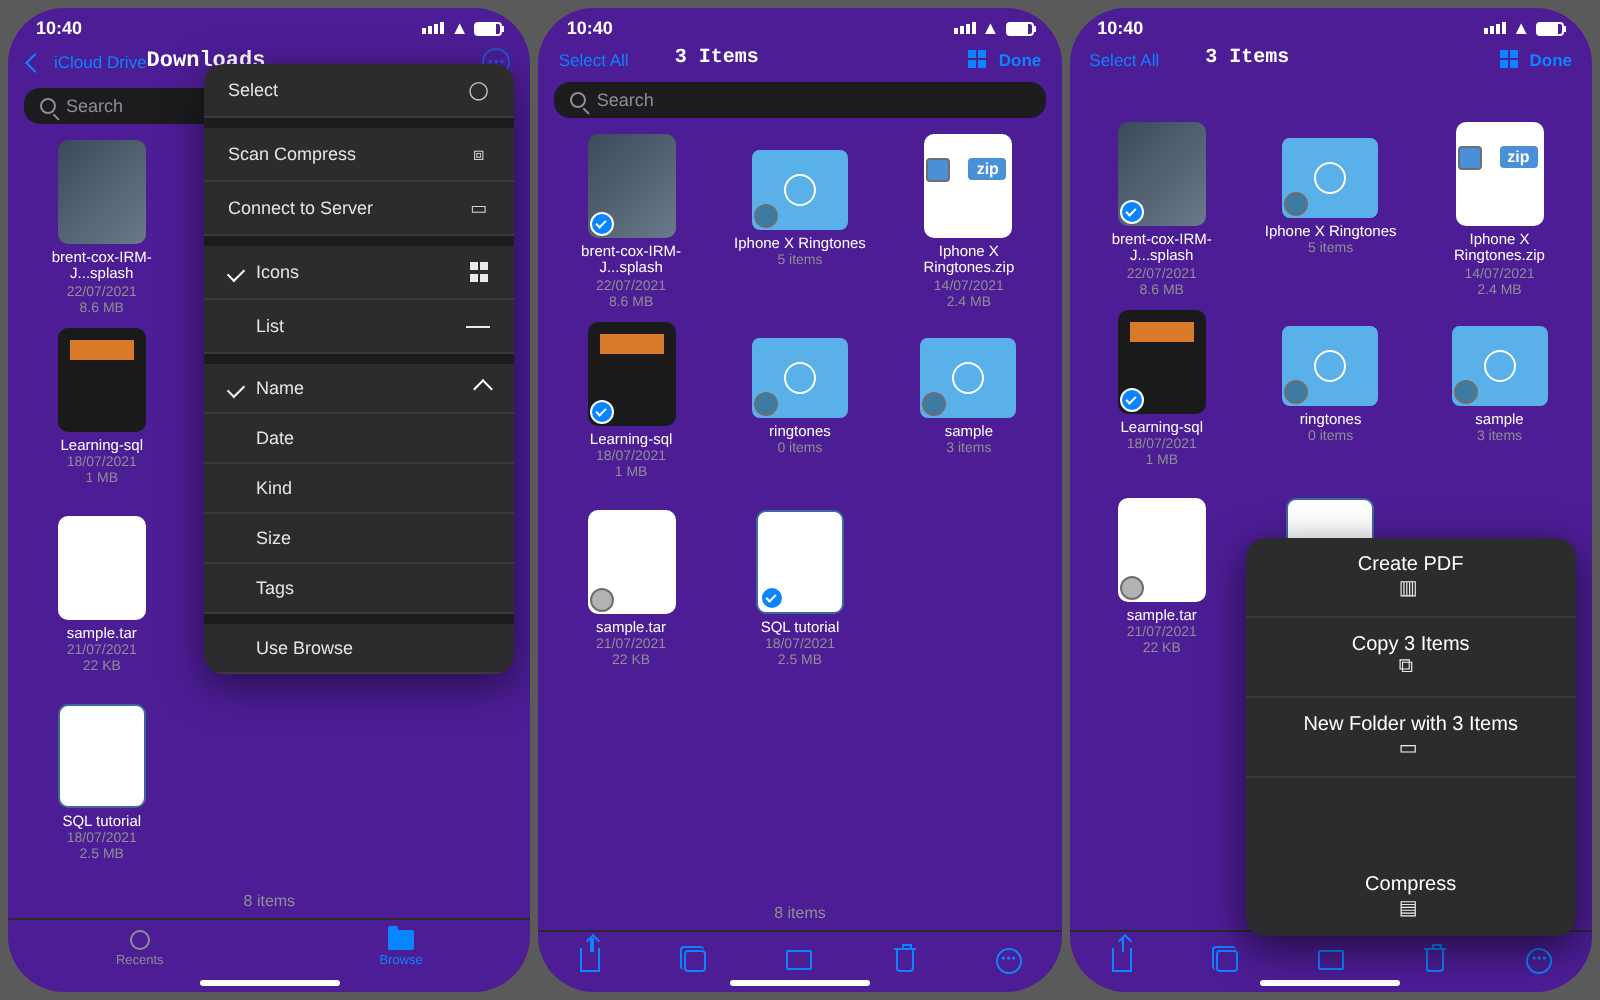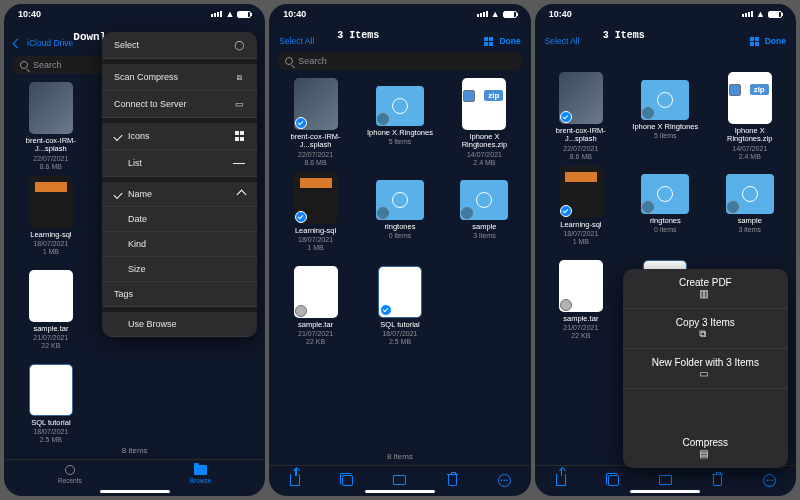--- a/index.html
+++ b/index.html
@@ -1,27 +1,27 @@
 <!DOCTYPE html>
 <html><head>
 <meta charset="utf-8">
 <style>
   * { margin: 0; padding: 0; box-sizing: border-box; }
   body { background: #5a5a5a; font-family: -apple-system, "SF Pro Text", "Helvetica Neue", Arial, sans-serif; width: 800px; height: 500px; display: flex; gap: 4px; padding: 4px; }
-  .screen { flex: 1; background: #0f172a; border-radius: 18px; overflow: hidden; display: flex; flex-direction: column; position: relative; color: #fff; font-size: 8.5px; }
+  .screen { flex: 1; background: #4c1d95; border-radius: 28px; overflow: hidden; display: flex; flex-direction: column; position: relative; color: #fff; font-size: 8.5px; }
   .statusbar { display: flex; justify-content: space-between; align-items: center; padding: 5px 14px 2px; font-size: 9px; font-weight: 600; }
   .sb-right { display: flex; gap: 3px; align-items: center; }
   .sig { display: inline-flex; gap: 1px; align-items: flex-end; }
   .sig i { width: 2px; background: #fff; display: inline-block; }
   .sig i:nth-child(1){height:3px} .sig i:nth-child(2){height:4px} .sig i:nth-child(3){height:5px} .sig i:nth-child(4){height:6px}
   .batt { width:14px; height:7px; border:1px solid #fff; border-radius:2px; position:relative; }
   .batt::after { content:""; position:absolute; right:-2px; top:1px; width:1px; height:3px; background:#fff; }
   .batt i { display:block; width:10px; height:5px; background:#fff; margin:0; }
   .navbar { display:flex; align-items:center; justify-content:space-between; padding:3px 10px 6px; }
-  .nav-left, .nav-right { display:flex; align-items:center; gap:6px; min-width:58px;margin-top:12px; }
+  .nav-left, .nav-right { display:flex; align-items:center; gap:6px; min-width:58px; }
   .nav-right { justify-content:flex-end; }
   .nav-title { font-size:10px; font-weight:600; flex:1; text-align:left;font-family:Liberation Mono, monospace; }
   .accent { color:#0a84ff; }
   .back-chev { width:7px; height:7px; border-left:1.5px solid #0a84ff; border-bottom:1.5px solid #0a84ff; transform:rotate(45deg); }
   .ellipsis-circ { width:14px; height:14px; border:1px solid #0a84ff; border-radius:50%; display:flex; align-items:center; justify-content:center; color:#0a84ff; font-size:7px; letter-spacing:0.5px; opacity:0.5; }
   .grid-ic { display:inline-grid; grid-template-columns:repeat(2,4px); grid-template-rows:repeat(2,4px); gap:1px; }
   .grid-ic i { background:#0a84ff; }
   .searchbar { margin:0 8px 6px; background:#1c1c1e; border-radius:8px; display:flex; align-items:center; padding:4px 8px; gap:5px; }
   .mag { width:8px; height:8px; border:1.2px solid #8e8e93; border-radius:50%; position:relative; }
   .mag::after { content:""; position:absolute; right:-3px; bottom:-3px; width:4px; height:1.2px; background:#8e8e93; transform:rotate(45deg); }
@@ -207,21 +207,21 @@
     <div class="dd-item">
         <span style="margin-left:14px">Date</span>
       </div>
     <div class="dd-item">
         <span style="margin-left:14px">Kind</span>
       </div>
     <div class="dd-item">
         <span style="margin-left:14px">Size</span>
       </div>
     <div class="dd-item">
-        <span style="">Tags</span>
+        <span style="margin-left:14px">Tags</span>
       </div>
     <div class="dd-sep"></div>
     <div class="dd-item">
         <span style="margin-left:14px">Use Browse</span>
       </div>
   </div>
 </div>
 
 <div class="screen">
   <div class="statusbar">

